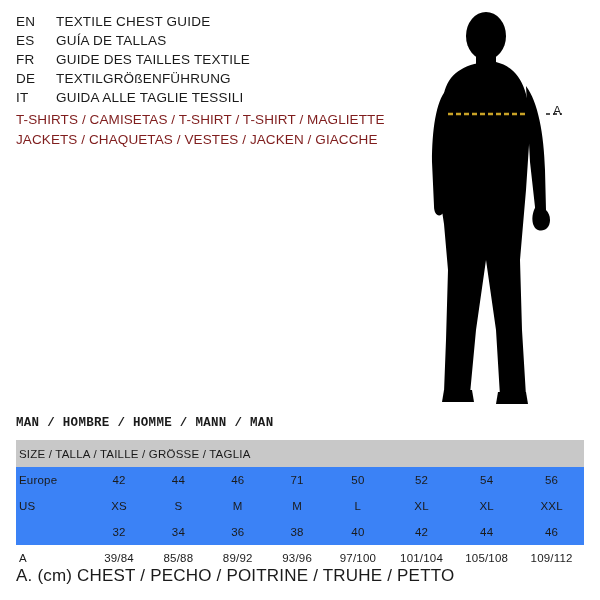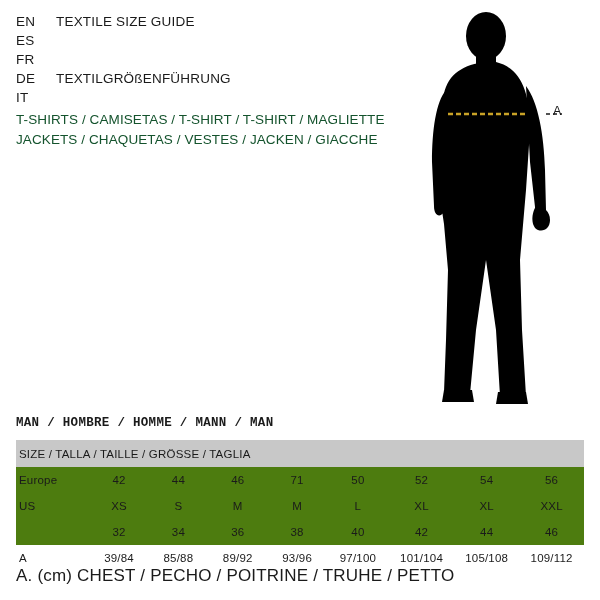--- a/index.html
+++ b/index.html
@@ -51,21 +51,21 @@
     position: absolute;
     left: 16px;
     top: 110px;
     width: 420px;
   }
   .category-line {
     font-size: 13.5px;
     line-height: 20px;
     letter-spacing: 0.1px;
     white-space: nowrap;
-    color: #14532d;
+    color: #7f1d1d;
   }
 
   
   .figure-wrap {
     position: absolute;
     left: 400px;
     top: 10px;
     width: 200px;
     height: 400px;
   }
@@ -105,21 +105,21 @@
     vertical-align: middle;
     color: #1a1a1a;
     letter-spacing: 0.2px;
   }
   .size-table tr.head td {
     background: #c8c8c8;
     font-weight: normal;
     height: 19px;
   }
   .size-table tr.shade td {
-    background: #4d7c0f;
+    background: #3b82f6;
   }
   .size-table tr.plain td {
     background: #ffffff;
   }
   .col-label {
     width: 88px;
     padding-left: 3px !important;
   }
   .cell {
     width: 68px;
@@ -139,34 +139,37 @@
   }
 </style>
 </head>
 <body>
 
 <div class="page">
 
   <div class="lang-block">
     <div class="lang-row">
       <span class="lang-code">EN</span>
-      <span class="lang-text">TEXTILE SIZE GUIDE</span>
+      <span class="lang-text">TEXTILE CHEST GUIDE</span>
     </div>
     <div class="lang-row">
       <span class="lang-code">ES</span>
+      <span class="lang-text">GUÍA DE TALLAS</span>
     </div>
     <div class="lang-row">
       <span class="lang-code">FR</span>
+      <span class="lang-text">GUIDE DES TAILLES TEXTILE</span>
     </div>
     <div class="lang-row">
       <span class="lang-code">DE</span>
       <span class="lang-text">TEXTILGRÖßENFÜHRUNG</span>
     </div>
     <div class="lang-row">
       <span class="lang-code">IT</span>
+      <span class="lang-text">GUIDA ALLE TAGLIE TESSILI</span>
     </div>
   </div>
 
   <div class="category-block">
     <div class="category-line">T-SHIRTS / CAMISETAS / T-SHIRT / T-SHIRT / MAGLIETTE</div>
     <div class="category-line">JACKETS / CHAQUETAS / VESTES / JACKEN / GIACCHE</div>
   </div>
 
   <div class="figure-wrap">
     <svg class="figure-svg" width="200" height="400" viewBox="0 0 200 400" xmlns="http://www.w3.org/2000/svg">

